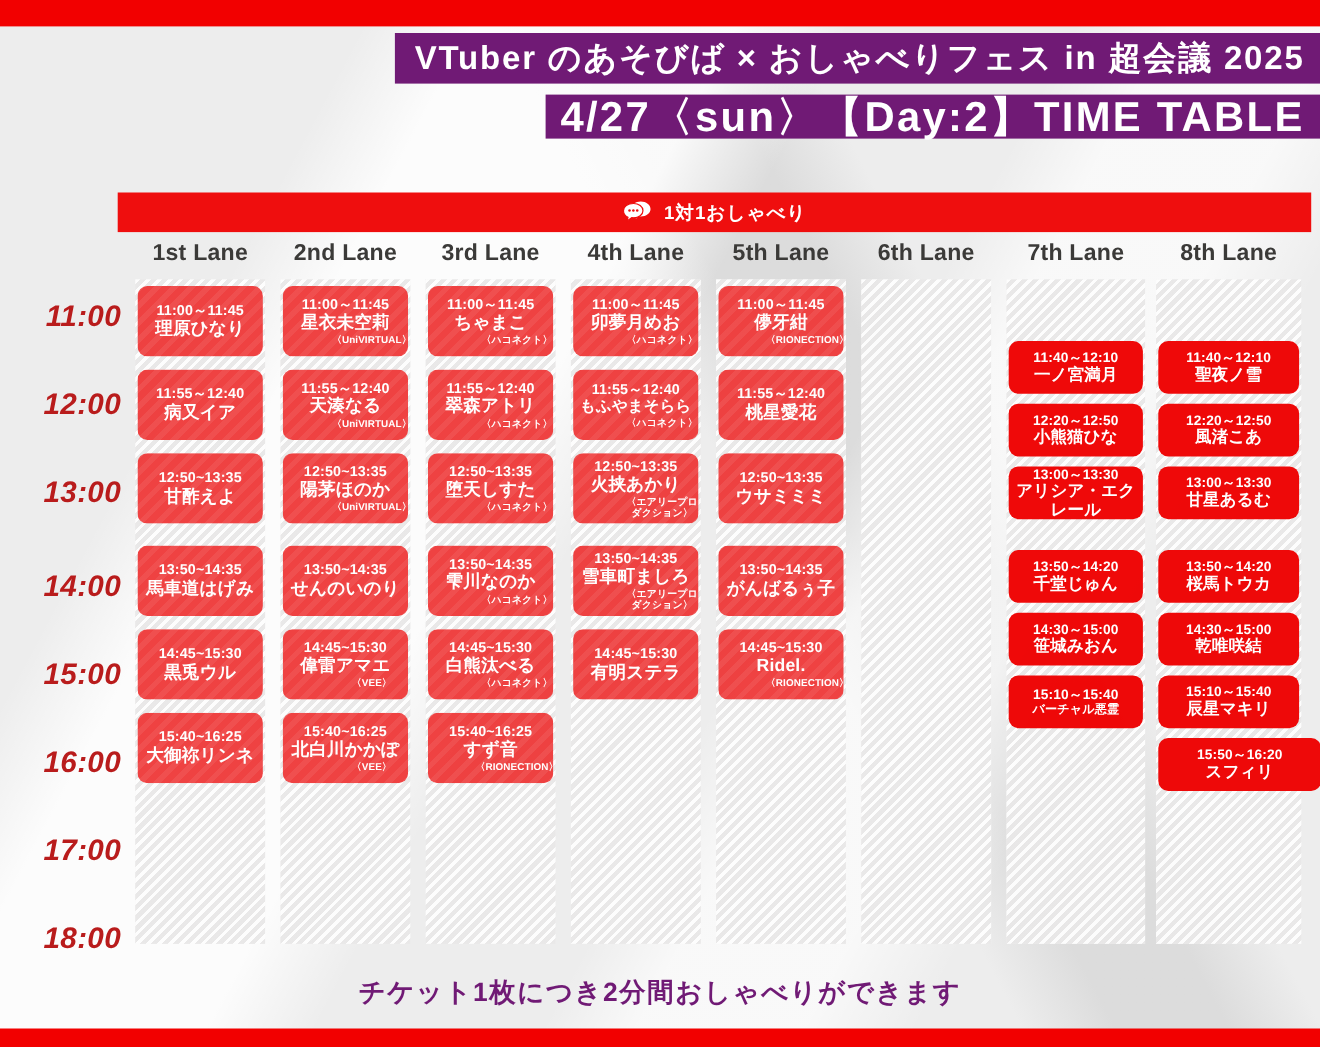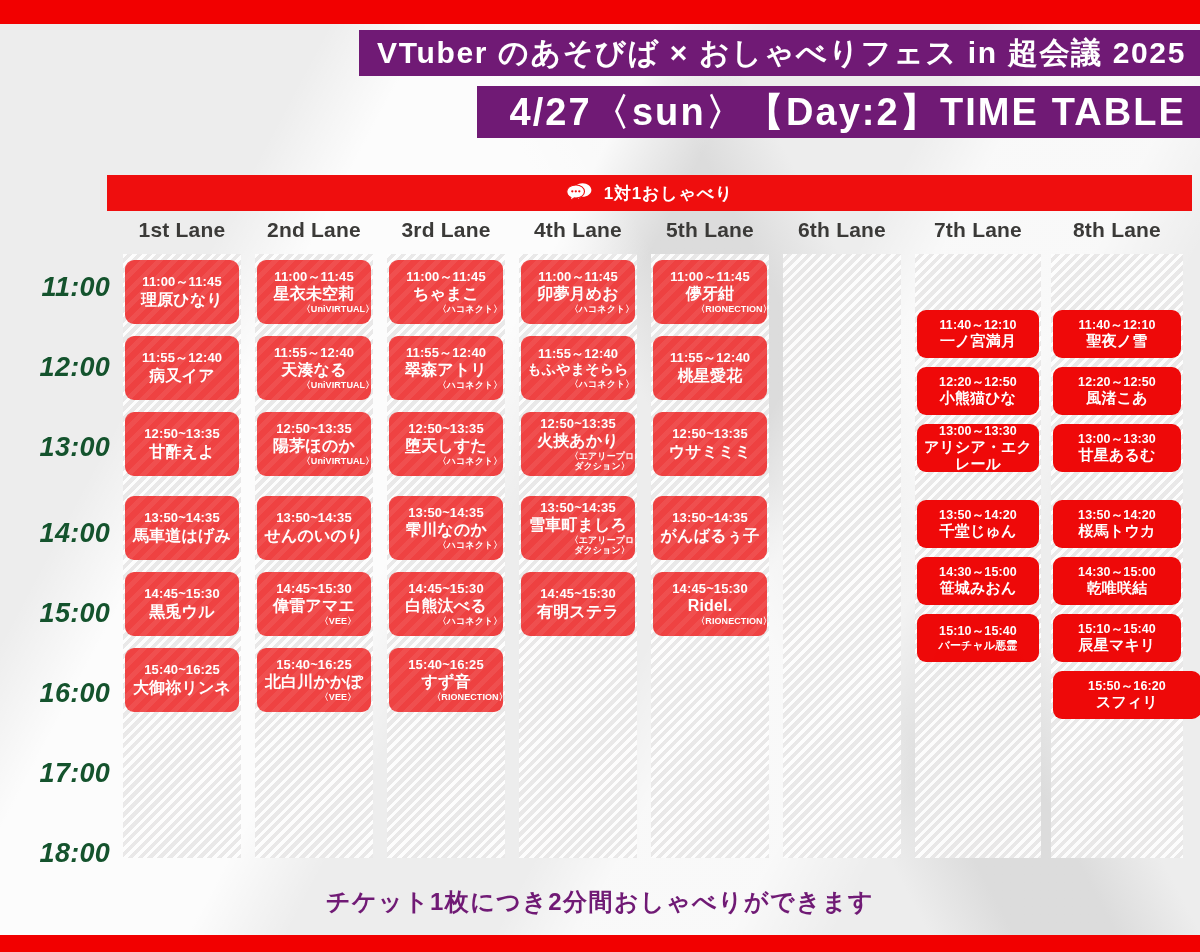--- a/index.html
+++ b/index.html
@@ -31,21 +31,21 @@
   
   .titles{position:absolute;left:0;right:0;top:30px;}
   .title-row{display:flex;justify-content:flex-end;}
   .title-chip{
     background:#701a75;color:#ffffff;
     font-weight:bold;letter-spacing:.055em;
     display:flex;align-items:center;
     box-sizing:border-box;
   }
   .title-chip-1{font-size:30px;height:46px;padding:0 14px 0 18px;margin-right:0;}
-  .title-chip-2{font-size:38px;height:52px;padding:0 14px 0 32px;margin-top:10px;}
+  .title-chip-2{font-size:38px;height:40px;padding:0 14px 0 13px;margin-top:10px;}
 
   
   .banner{
     position:absolute;left:107px;top:175px;width:1085px;height:36px;
     background:#ef0e0e;color:#fff;
     display:flex;align-items:center;justify-content:center;gap:8px;
     font-size:17px;font-weight:bold;letter-spacing:.05em;
   }
   .bubble-icon{position:relative;width:30px;height:24px;display:inline-block;}
   .bubble-icon svg{position:absolute;left:0;top:0;}
@@ -61,21 +61,21 @@
     position:absolute;top:36px;height:604px;
     background-color:#efeeee;
     background-image:repeating-linear-gradient(135deg,
         rgba(255,255,255,.95) 0px, rgba(255,255,255,.95) 3px,
         rgba(233,232,232,.95) 3px, rgba(233,232,232,.95) 7px);
     opacity:.96;
   }
   .timecol{position:absolute;left:0;top:36px;width:118px;height:604px;}
   .time-label{
     position:absolute;left:0;width:110px;text-align:right;
-    font-size:27px;font-weight:bold;font-style:italic;color:#14532d;
+    font-size:27px;font-weight:bold;font-style:italic;color:#b91c1c;
     letter-spacing:.01em;
   }
 
   
   .card{
     position:absolute;border-radius:9px;color:#fff;
     display:flex;flex-direction:column;align-items:center;justify-content:center;
     box-sizing:border-box;text-align:center;line-height:1.12;
     background-color:#ef3b3b;
     background-image:repeating-linear-gradient(135deg,

